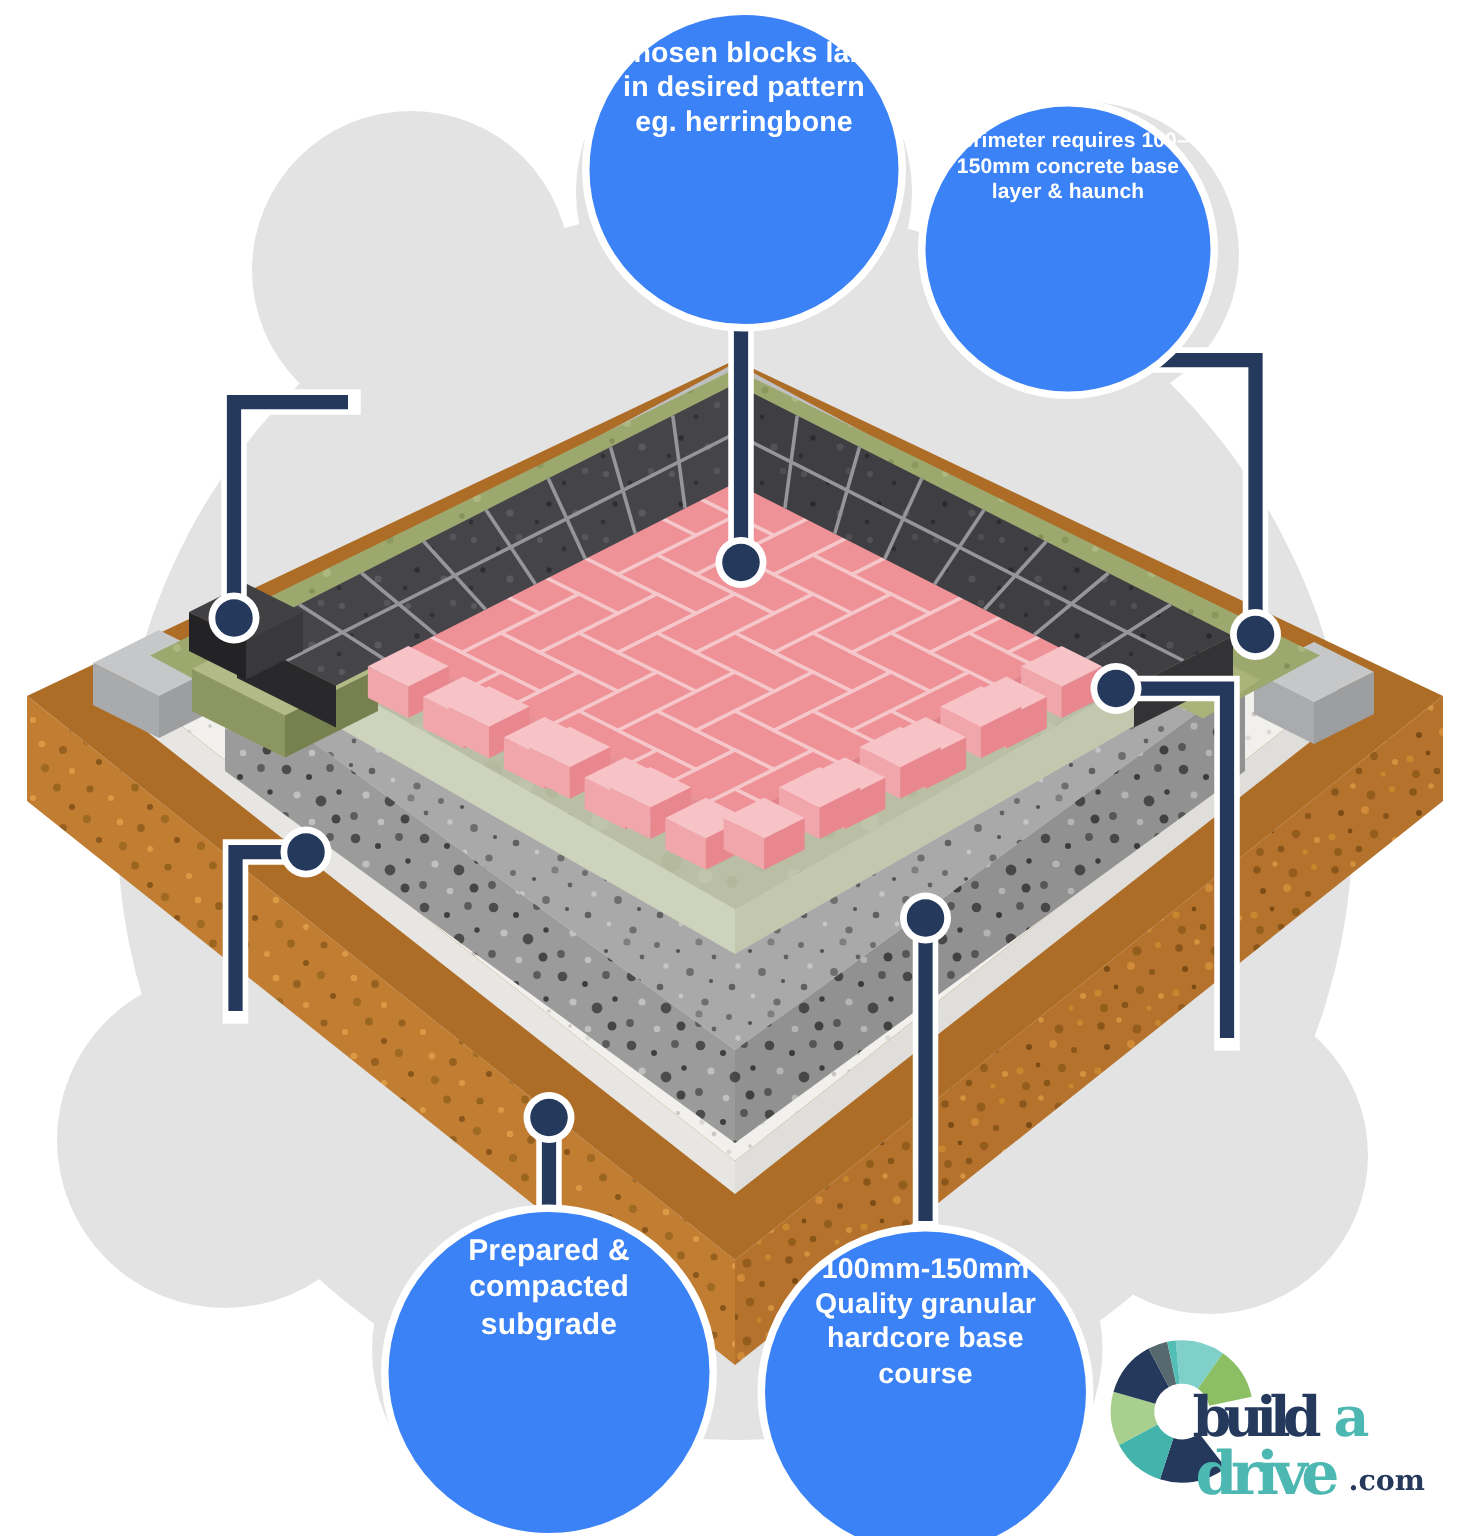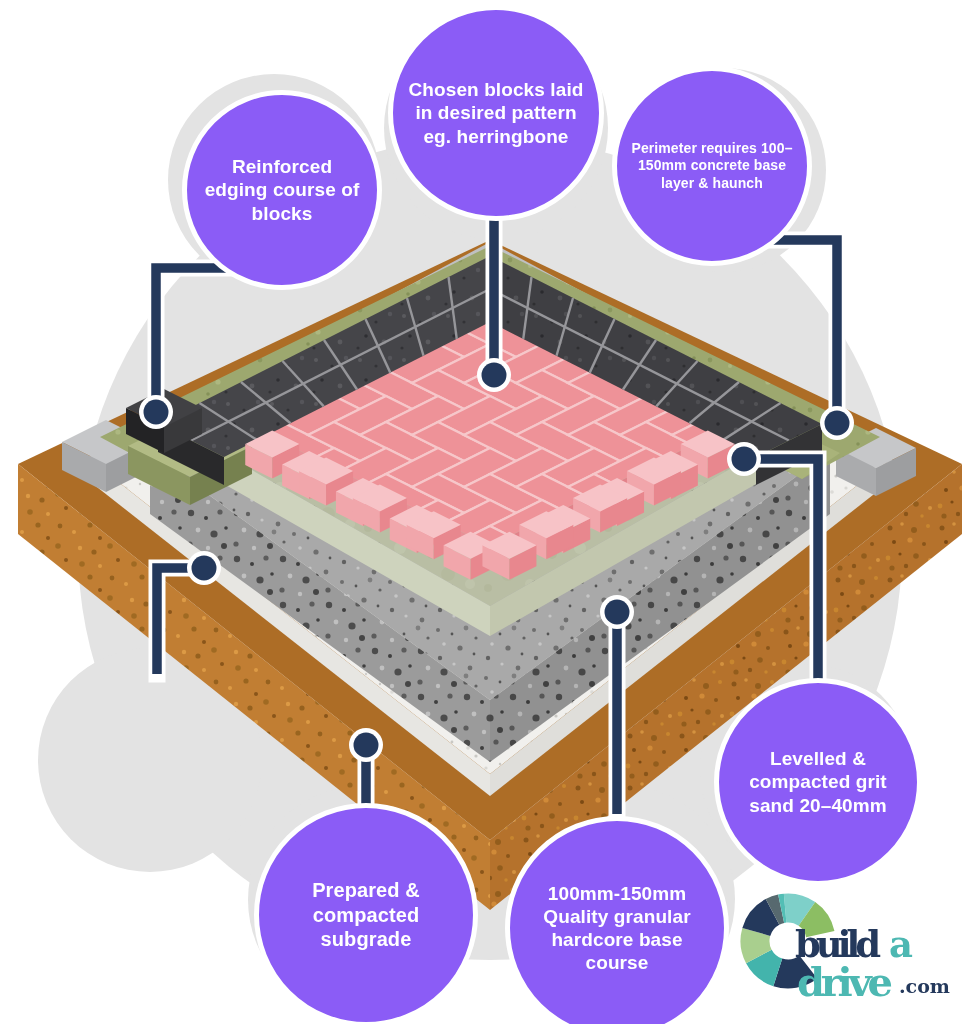--- a/index.html
+++ b/index.html
@@ -1,20 +1,20 @@
 <!DOCTYPE html>
 <html><head>
 <meta charset="utf-8">
 <style>
   html,body{margin:0;padding:0;background:#fff;}
   .stage{position:relative;width:980px;height:1024px;background:#ffffff;overflow:hidden;
          font-family:"Liberation Sans", sans-serif;}
   .stage svg{position:absolute;left:0;top:0;}
-  .callout{position:absolute;border-radius:50%;background:#8b5cf6;border:5px solid #ffffff;
-           box-sizing:border-box;display:flex;align-items:center;justify-content:center;
+  .callout{position:absolute;border-radius:50%;background:#3b82f6;border:5px solid #ffffff;
+           box-sizing:border-box;display:flex;align-items:flex-start;justify-content:center;
            text-align:center;color:#ffffff;font-weight:bold;line-height:1.22;
            padding:14px;letter-spacing:.1px;}
   .logo-text{font-family:"DejaVu Serif", serif;font-weight:bold;}
 </style>
 </head>
 <body>
 
 <div class="stage">
 
 <svg width="980" height="1024" viewBox="0 0 980 1024">
@@ -649,32 +649,26 @@
           <path d="M 772.5074384280656 911.8627294356554 A 33 33 0 0 1 781.1389142030139 908.7211291757844" stroke="#57696f" stroke-width="29" fill="none"></path>
           <path d="M 781.1389142030139 908.7211291757844 A 33 33 0 0 1 785.1238604893273 908.1255749629725" stroke="#53beb5" stroke-width="29" fill="none"></path>
         </g>
     <text class="logo-text" x="795" y="957" font-size="37" fill="#24395c" textLength="86">build</text>
     <text class="logo-text" x="889" y="957" font-size="37" fill="#4db8b2">a</text>
     <text class="logo-text" x="797" y="996" font-size="40" fill="#4db8b2" textLength="96">drive</text>
     <text class="logo-text" x="899" y="993" font-size="19" fill="#24395c">.com</text>
   </g>
 </svg>
 
-<div class="callout" style="left:182px;top:90px;width:200px;height:200px;font-size:19px;">
-  <span>Reinforced edging course of blocks</span>
-</div>
 <div class="callout" style="left:388px;top:5px;width:216px;height:216px;font-size:19px;">
   <span>Chosen blocks laid in desired pattern eg. herringbone</span>
 </div>
 <div class="callout" style="left:612px;top:66px;width:200px;height:200px;font-size:14px;">
   <span>Perimeter requires 100–150mm concrete base layer &amp; haunch</span>
 </div>
 <div class="callout" style="left:254px;top:803px;width:224px;height:224px;font-size:20px;">
   <span>Prepared &amp; compacted subgrade</span>
 </div>
 <div class="callout" style="left:505px;top:816px;width:224px;height:224px;font-size:19px;">
   <span>100mm-150mm Quality granular hardcore base course</span>
 </div>
-<div class="callout" style="left:714px;top:678px;width:208px;height:208px;font-size:19px;">
-  <span>Levelled &amp; compacted grit sand 20–40mm</span>
+
 </div>
 
-</div>
-
 </body></html>

